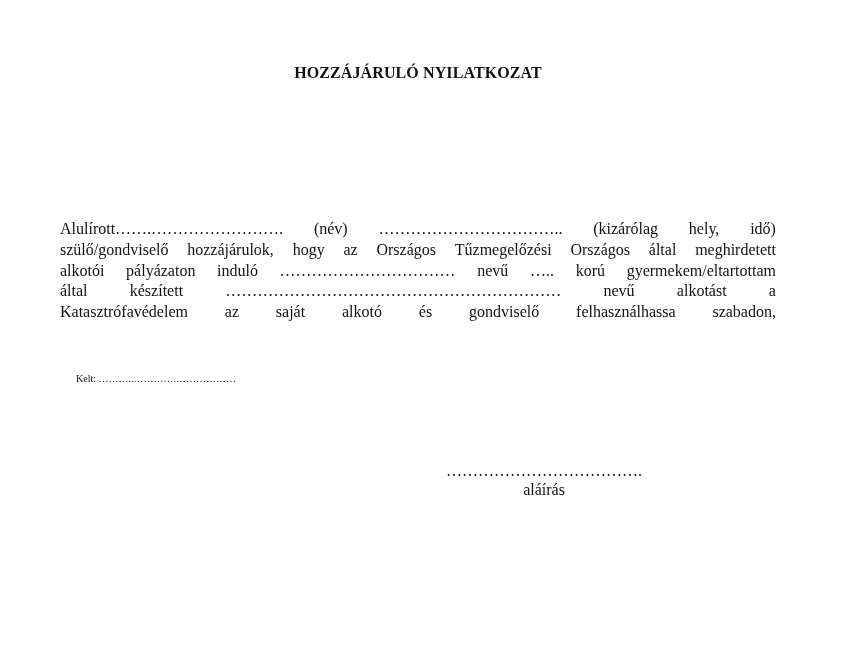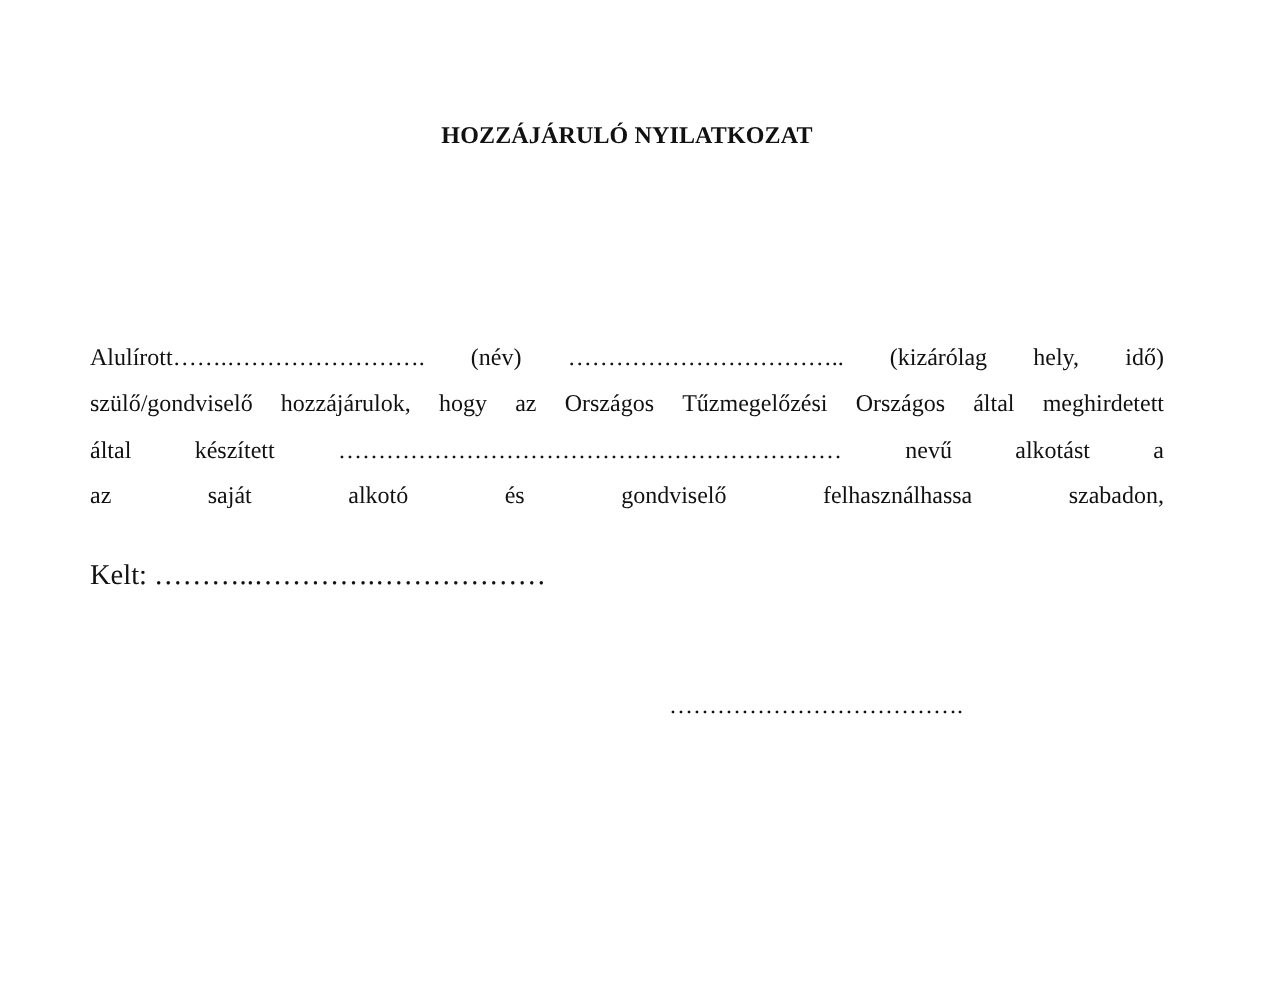--- a/index.html
+++ b/index.html
@@ -1,31 +1,31 @@
 <!DOCTYPE html>
 <html><head>
 <meta charset="utf-8">
 <style>
   html, body { margin: 0; padding: 0; }
   body {
     width: 851px; height: 668px; background: #ffffff; position: relative; overflow: hidden;
     font-family: "Liberation Serif", "DejaVu Serif", serif; color: #111111;
   }
   .title {
-    position: absolute; left: 0; width: 836px; top: 82px; text-align: center;
+    position: absolute; left: 0; width: 836px; top: 64px; text-align: center;
     font-weight: bold; font-size: 16px; letter-spacing: 0.1px;
   }
   .para {
     position: absolute; left: 60px; width: 716px; top: 219px;
     font-size: 16px; line-height: 20.8px; text-align: justify;
   }
   .line { display: block; white-space: nowrap; }
   .line.j { display: flex; justify-content: space-between; }
-  .line.j span { white-space: nowrap; margin-top: 10px; }
-  .kelt { position: absolute; left: 60px; top: 373px; font-size: 19px; white-space: nowrap; }
+  .line.j span { white-space: nowrap; }
+  .kelt { position: absolute; left: 76px; top: 373px; font-size: 10px; white-space: nowrap; }
   .sig { position: absolute; left: 420px; width: 248px; top: 461px; font-size: 16px; text-align: center; line-height: 19px; }
 </style>
 </head>
 <body>
 
 <div class="title">HOZZÁJÁRULÓ NYILATKOZAT</div>
 
 <div class="para">
   <div class="line j">
     <span>Alulírott…….…………………….</span>
@@ -40,35 +40,47 @@
     <span>hozzájárulok,</span>
     <span>hogy</span>
     <span>az</span>
     <span>Országos</span>
     <span>Tűzmegelőzési</span>
     <span>Országos</span>
     <span>által</span>
     <span>meghirdetett</span>
   </div>
   <div class="line j">
+    <span>alkotói</span>
+    <span>pályázaton</span>
+    <span>induló</span>
+    <span>……………………………</span>
+    <span>nevű</span>
+    <span>…..</span>
+    <span>korú</span>
+    <span>gyermekem/eltartottam</span>
+  </div>
+  <div class="line j">
     <span>által</span>
     <span>készített</span>
     <span>………………………………………………………</span>
     <span>nevű</span>
     <span>alkotást</span>
     <span>a</span>
   </div>
   <div class="line j">
+    <span>Katasztrófavédelem</span>
     <span>az</span>
     <span>saját</span>
     <span>alkotó</span>
     <span>és</span>
     <span>gondviselő</span>
     <span>felhasználhassa</span>
     <span>szabadon,</span>
   </div>
 </div>
 
 <div class="kelt">Kelt: ………..………….………………</div>
 
 <div class="sig">
   <div>……………………………….</div>
+  <div>aláírás</div>
 </div>
 
 </body></html>

